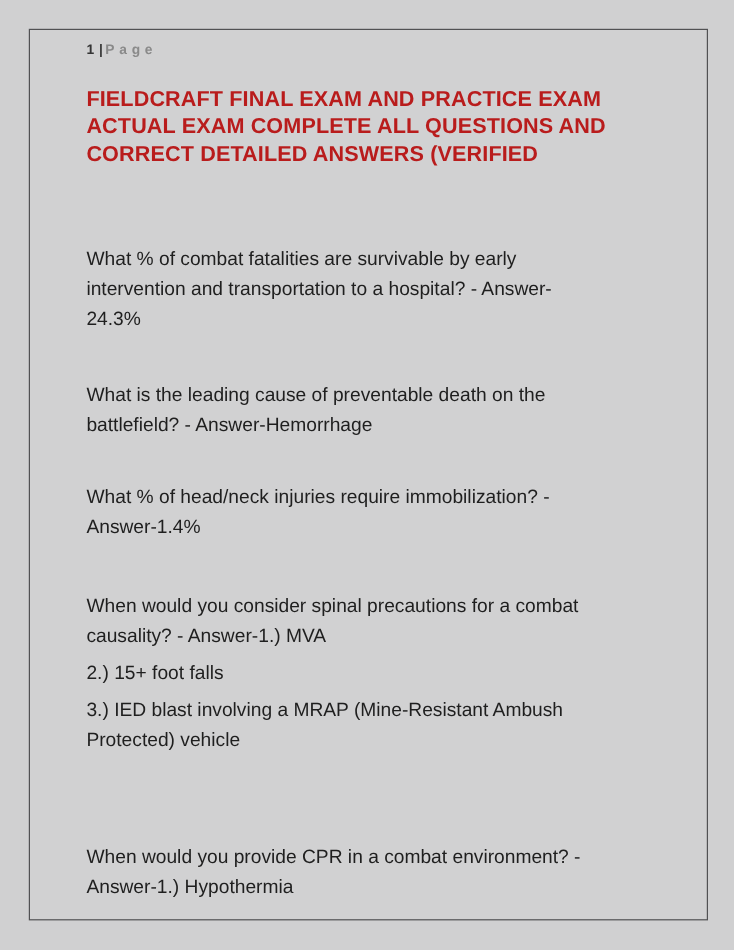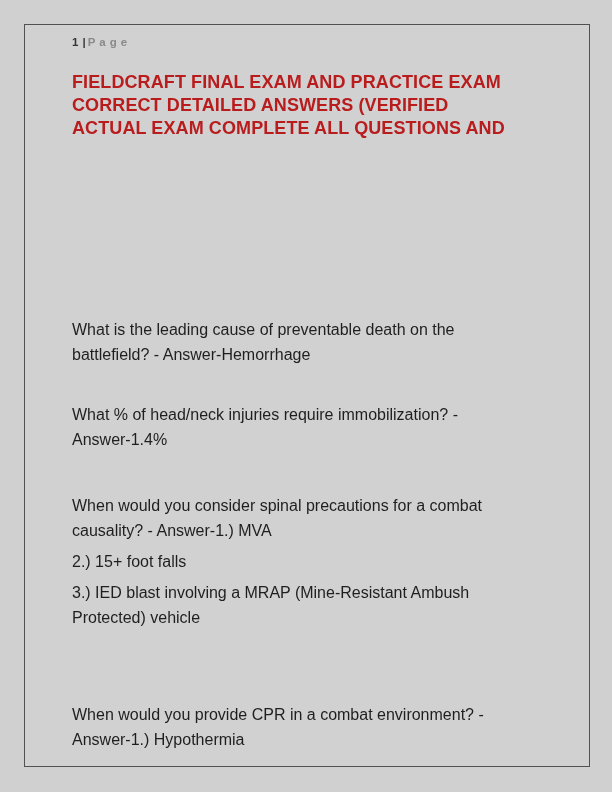--- a/index.html
+++ b/index.html
@@ -70,24 +70,31 @@
 
 <div class="canvas">
   <div class="page">
 
     <div class="page-header">
       <span class="pg-num">1</span><span class="pg-sep">|</span><span class="pg-label">Page</span>
     </div>
 
     <div class="doc-title">
       <div class="line">FIELDCRAFT FINAL EXAM AND PRACTICE EXAM</div>
+      <div class="line">ACTUAL EXAM COMPLETE ALL QUESTIONS AND</div>
       <div class="line">CORRECT DETAILED ANSWERS (VERIFIED</div>
-      <div class="line">ACTUAL EXAM COMPLETE ALL QUESTIONS AND</div>
     </div>
 
+    <div class="qa-block q1">
+      <div class="para">
+        <div class="line">What % of combat fatalities are survivable by early</div>
+        <div class="line">intervention and transportation to a hospital? - Answer-</div>
+        <div class="line">24.3%</div>
+      </div>
+    </div>
 
     <div class="qa-block q2">
       <div class="para">
         <div class="line">What is the leading cause of preventable death on the</div>
         <div class="line">battlefield? - Answer-Hemorrhage</div>
       </div>
     </div>
 
     <div class="qa-block q3">
       <div class="para">

